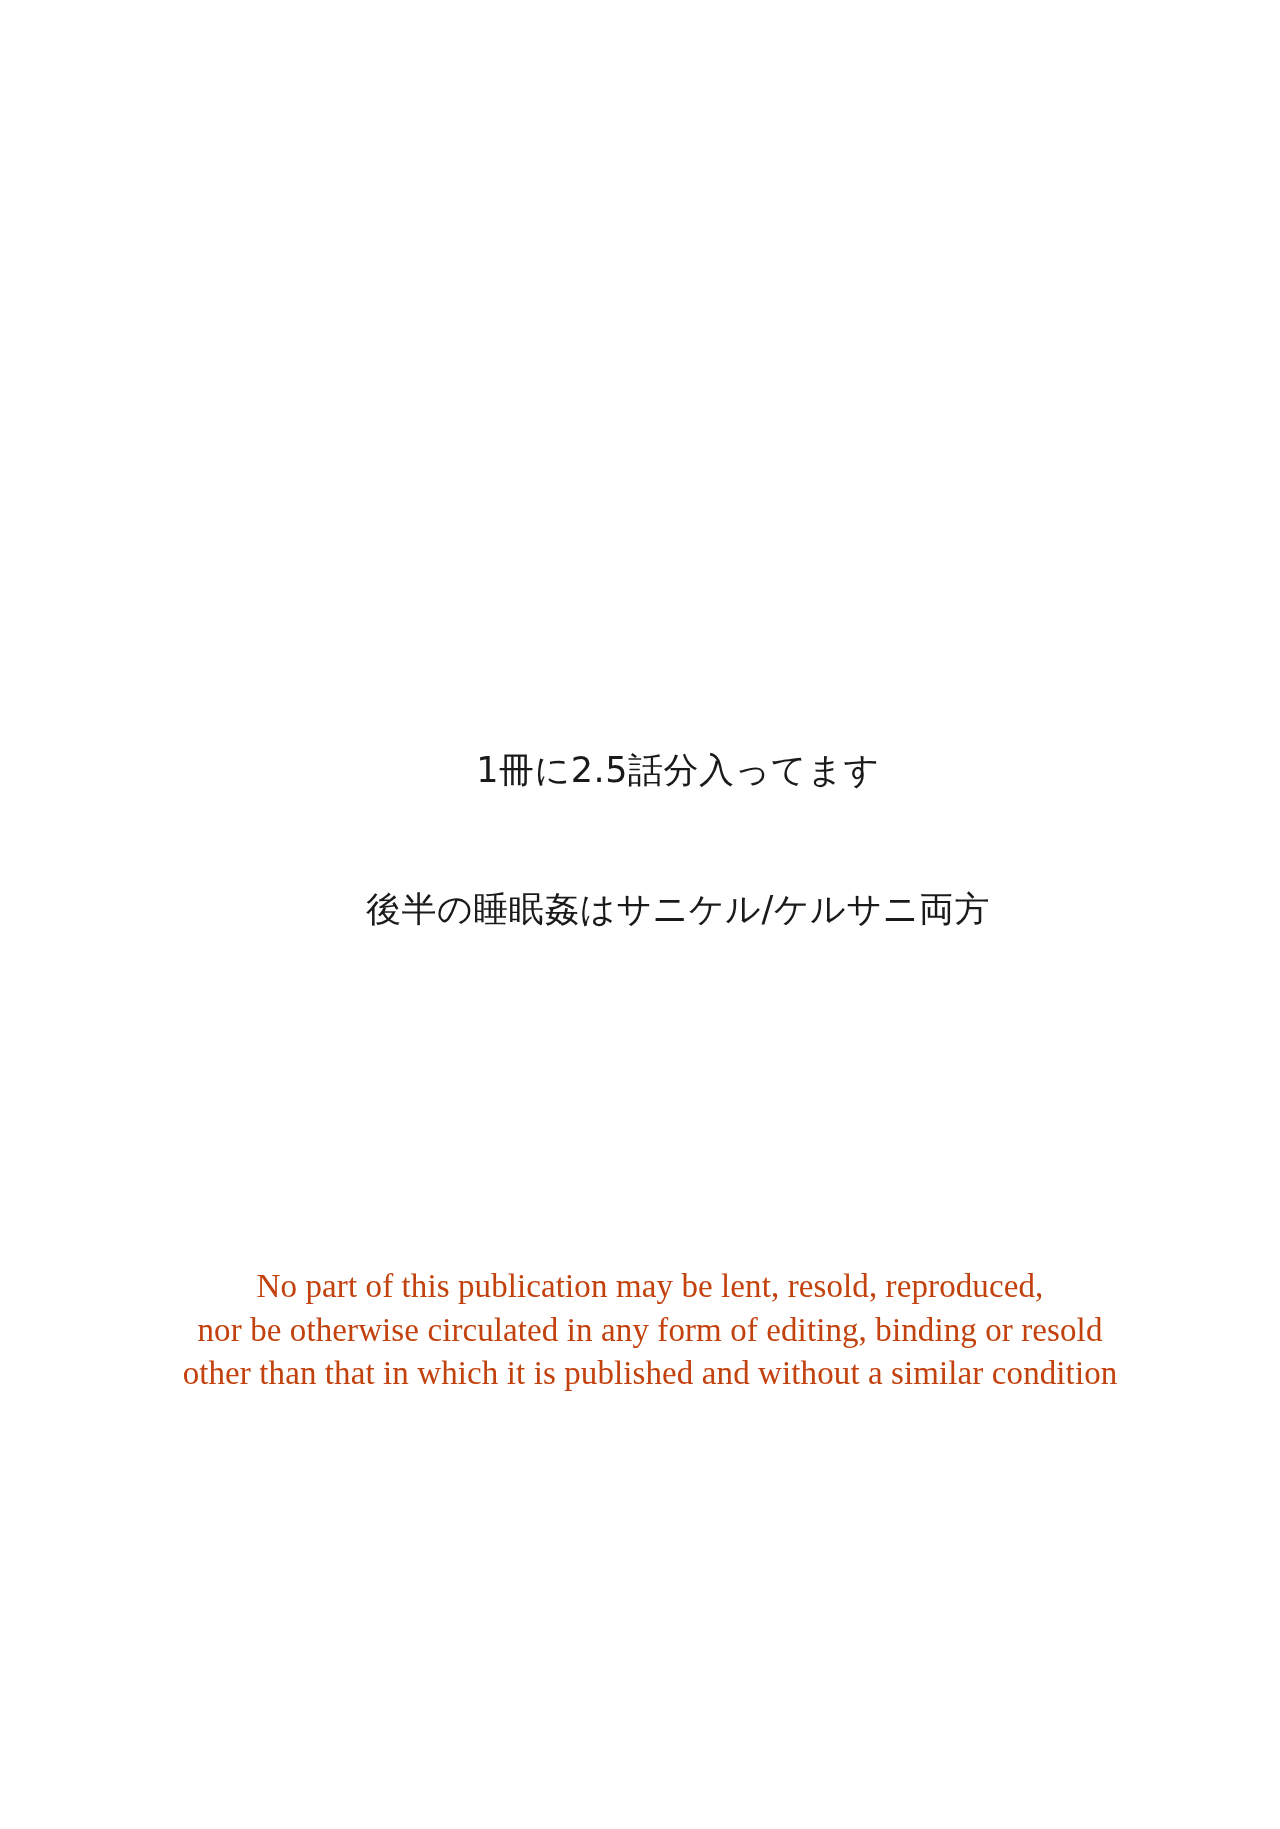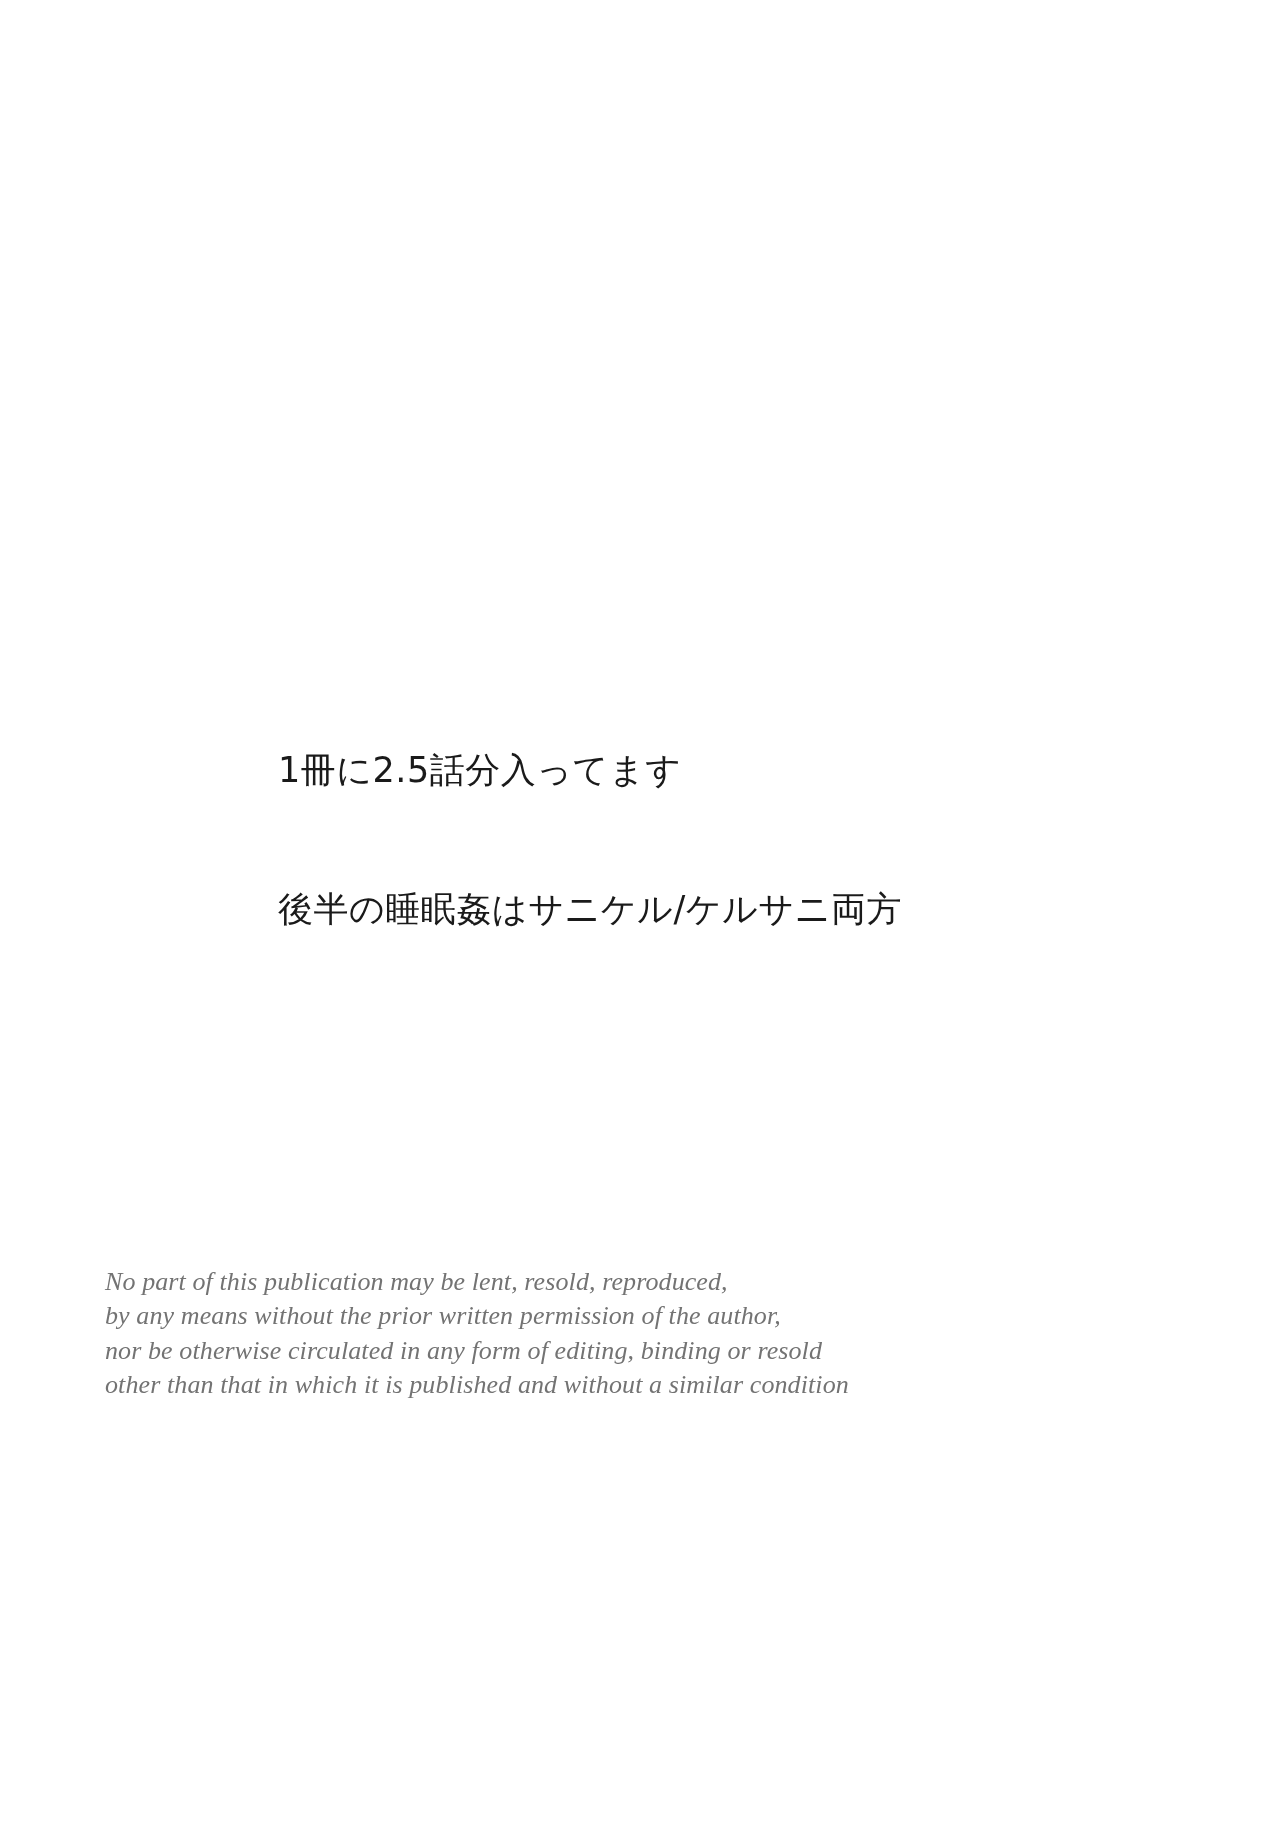--- a/index.html
+++ b/index.html
@@ -6,20 +6,21 @@
     margin: 0;
     padding: 0;
     background: #ffffff;
   }
   .page {
     position: relative;
     width: 1280px;
     height: 1829px;
     background: #ffffff;
     overflow: hidden;
+    text-align: center;
   }
   .jp-note {
     position: absolute;
     left: 278px;
     top: 655px;
     width: 800px;
     font-family: "DejaVu Sans", sans-serif;
     font-size: 35px;
     line-height: 1.32;
     color: #1a1a1a;
@@ -28,41 +29,39 @@
   }
   .jp-line {
     display: block;
   }
   .copyright {
     position: absolute;
     left: 105px;
     top: 1265px;
     width: 1090px;
     font-family: "Liberation Serif", serif;
-    font-size: 26px;
+    font-size: 33px;
     line-height: 1.32;
-    color: #737373;
+    color: #c2410c;
     letter-spacing: 0.1px;
-    font-style: italic;
   }
   .copyright .cp-line {
     display: block;
     white-space: nowrap;
   }
 </style>
 </head>
 <body>
 
 <div class="page">
 
   <div class="jp-note">
     <span class="jp-line">1冊に2.5話分入ってます</span>
     <span class="jp-line">後半の睡眠姦はサニケル/ケルサニ両方</span>
   </div>
 
   <div class="copyright">
     <span class="cp-line">No part of this publication may be lent, resold, reproduced,</span>
-    <span class="cp-line">by any means without the prior written permission of the author,</span>
     <span class="cp-line">nor be otherwise circulated in any form of editing, binding or resold</span>
     <span class="cp-line">other than that in which it is published and without a similar condition</span>
   </div>
 
 </div>
 
 </body></html>

